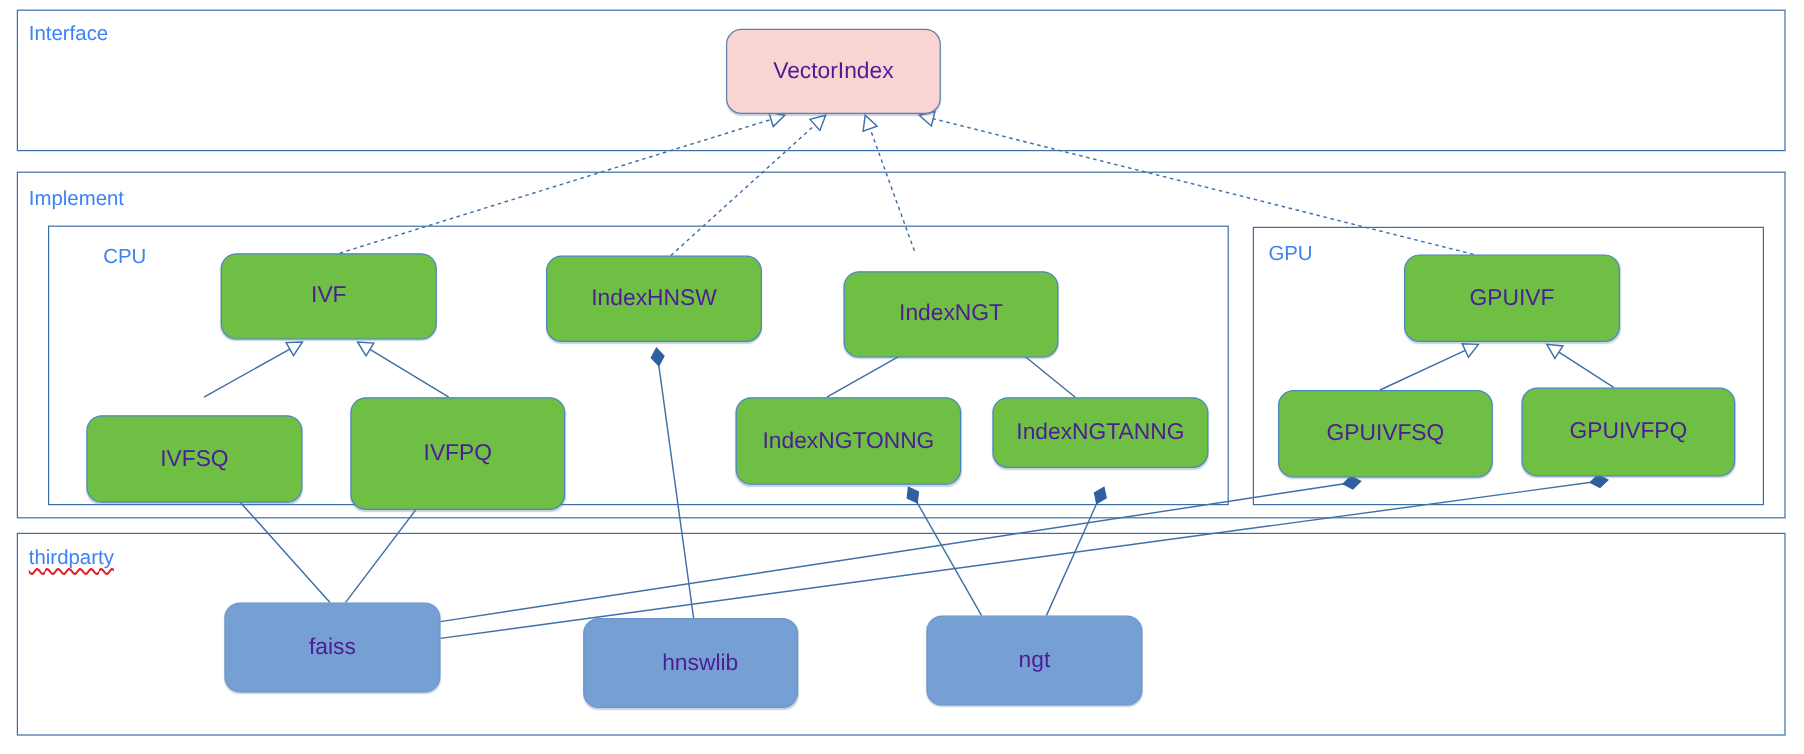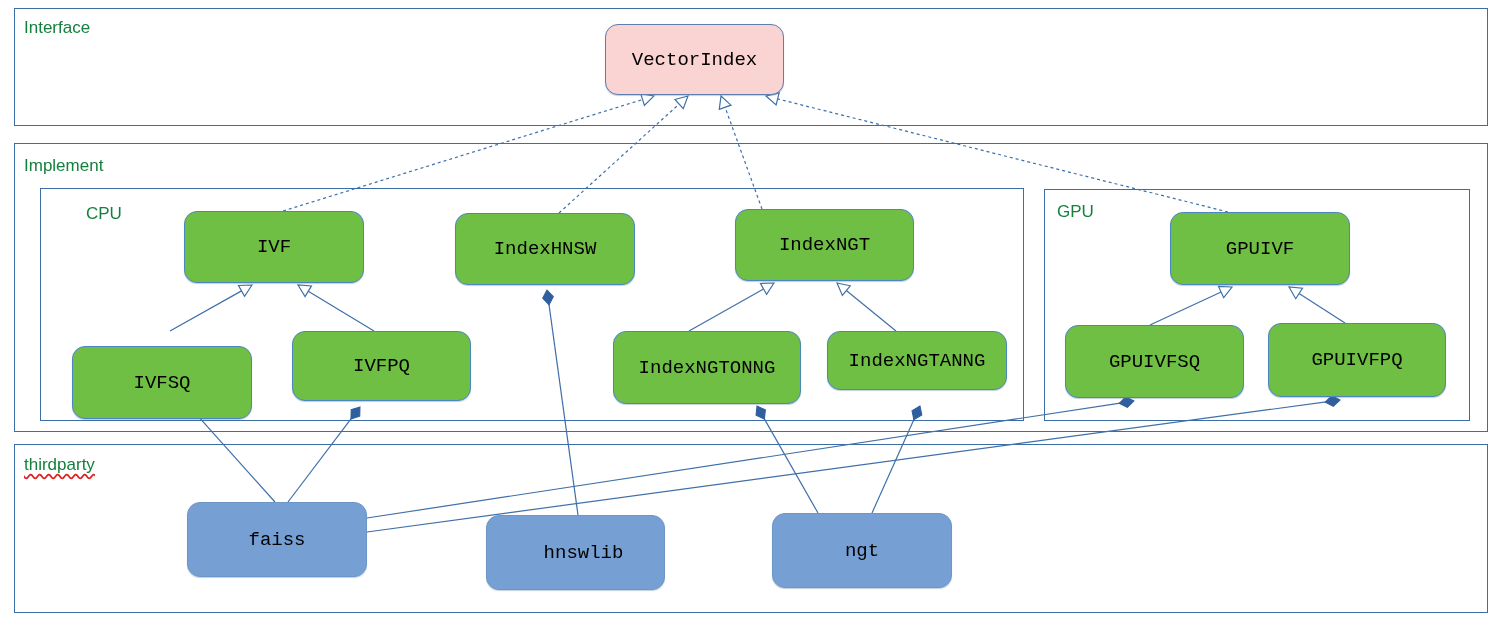--- a/index.html
+++ b/index.html
@@ -1,33 +1,33 @@
 <!DOCTYPE html>
 <html><head>
 <meta charset="utf-8">
 <style>
   html,body{margin:0;padding:0;background:#ffffff;}
   body{font-family:"Liberation Sans",sans-serif;}
   #stage{position:relative;width:1503px;height:628px;background:#ffffff;overflow:hidden;}
   svg.layer{position:absolute;left:0;top:0;width:1503px;height:628px;}
   .pkg-label{
     position:absolute;font-family:"Liberation Sans",sans-serif;
-    font-size:17px;color:#15803d;white-space:nowrap;line-height:1;
+    font-size:17px;color:#3b82f6;white-space:nowrap;line-height:1;
   }
   .pkg-label.misspelled{
     text-decoration:underline wavy #e02020;
     text-decoration-skip-ink:none;
     text-underline-offset:3px;
   }
   .node{
     position:absolute;box-sizing:border-box;
     border-radius:13px;
     display:flex;align-items:center;justify-content:center;
-    font-family:Liberation Mono, monospace;
-    font-size:19px;color:#000000;
+    font-family:Liberation Sans, sans-serif;
+    font-size:19px;color:#4c1d95;
     text-align:left;
     border:1px solid #4b7bb5;
     box-shadow:0 1px 1px rgba(90,120,160,.35);
   }
   .node.iface{background:#fad3d3;border-color:#5c7fb0;}
   .node.green{background:#6fbf45;border-color:#4c86bf;}
   .node.blue{background:#76a0d4;border-color:#6b96c8;}
 </style>
 </head>
 <body>
@@ -121,27 +121,27 @@
   <div id="nodes">
       <div class="node iface" style="left: 605px; top: 24px; width: 179px; height: 71px;">
         <span>VectorIndex</span>
       </div>
       <div class="node green" style="left: 184px; top: 211px; width: 180px; height: 72px;">
         <span>IVF</span>
       </div>
       <div class="node green" style="left: 455px; top: 213px; width: 180px; height: 72px;">
         <span>IndexHNSW</span>
       </div>
-      <div class="node green" style="left: 703px; top: 209px; width: 179px; height: 72px; margin-left: 32px;">
+      <div class="node green" style="left: 703px; top: 226px; width: 179px; height: 72px;">
         <span>IndexNGT</span>
       </div>
       <div class="node green" style="left: 72px; top: 331px; width: 180px; height: 73px; margin-top: 15px;">
         <span>IVFSQ</span>
       </div>
-      <div class="node green" style="left: 292px; top: 331px; width: 179px; height: 70px;">
+      <div class="node green" style="left: 292px; top: 331px; width: 179px; height: 94px;">
         <span>IVFPQ</span>
       </div>
       <div class="node green" style="left: 613px; top: 331px; width: 188px; height: 73px;">
         <span>IndexNGTONNG</span>
       </div>
       <div class="node green" style="left: 827px; top: 331px; width: 180px; height: 59px;">
         <span>IndexNGTANNG</span>
       </div>
       <div class="node green" style="left: 1170px; top: 212px; width: 180px; height: 73px;">
         <span>GPUIVF</span>

